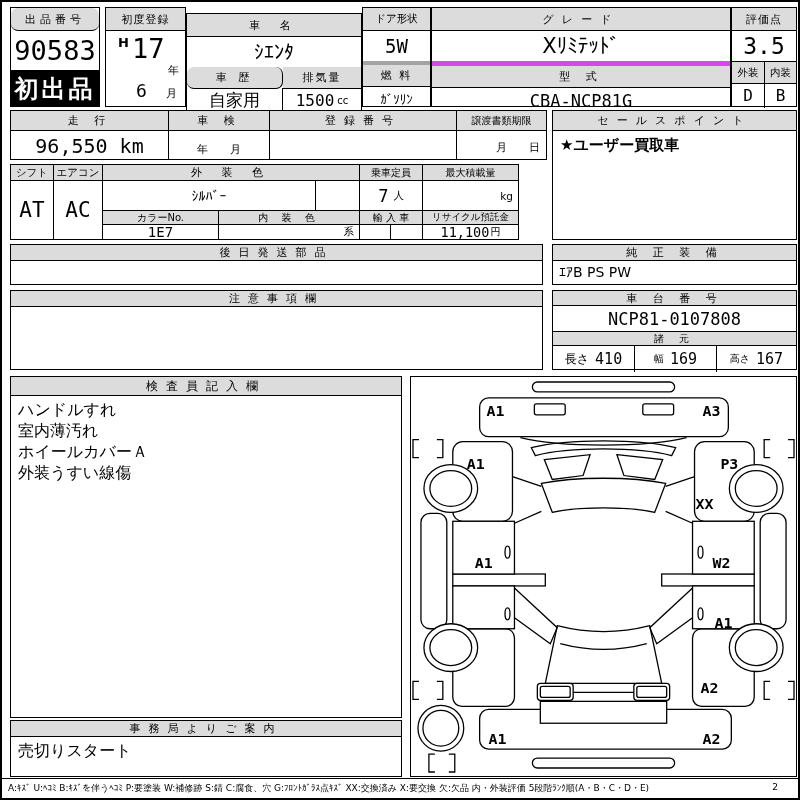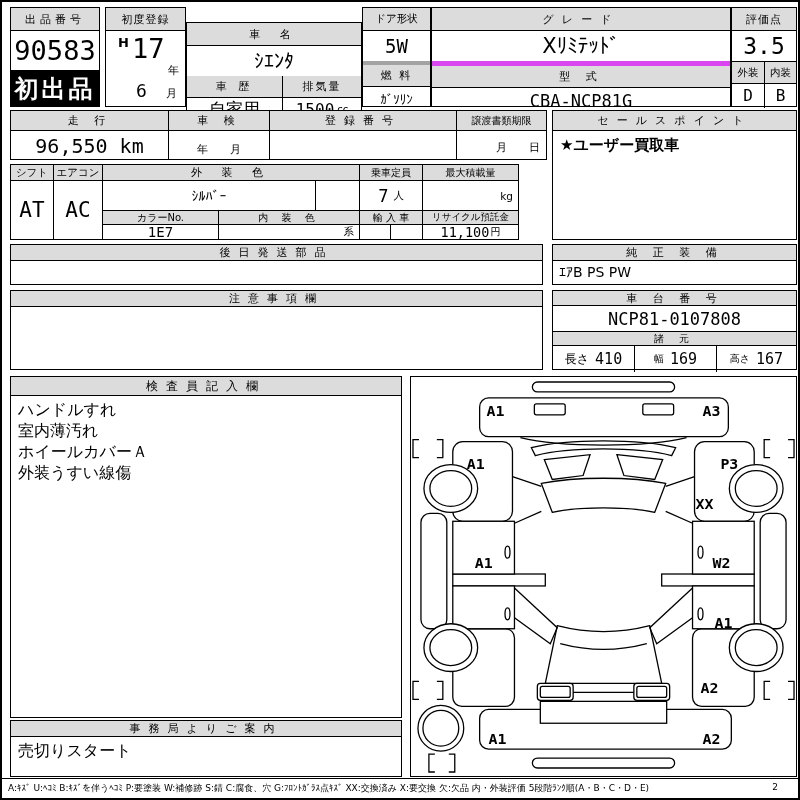--- a/index.html
+++ b/index.html
@@ -7,21 +7,21 @@
          font-family:"DejaVu Sans","Liberation Sans",sans-serif;color:#000;
          border:2px solid #000;box-sizing:border-box;overflow:hidden;}
   .b{position:absolute;border:1px solid #000;background:#fff;box-sizing:border-box;}
   .cell{position:absolute;box-sizing:border-box;}
   .hdr{background:#dcdcdc;border-bottom:1px solid #000;display:flex;align-items:center;justify-content:center;
        font-size:11px;white-space:nowrap;overflow:hidden;}
   .val{display:flex;align-items:center;justify-content:center;white-space:nowrap;}
   .mono{font-family:"DejaVu Sans Mono","Liberation Mono",monospace;}
   .br{border-right:1px solid #000;}
   .bb{border-bottom:1px solid #000;}
-  .ls2{letter-spacing:2px;}.ls4{letter-spacing:4px;}.ls6{letter-spacing:6px;}.ls8{letter-spacing:8px;}
+  .ls2{letter-spacing:2px;}.ls4{letter-spacing:4px;border-radius:7px;}.ls6{letter-spacing:6px;}.ls8{letter-spacing:8px;}
   .badge{background:#000;color:#fff;font-weight:bold;}
   svg text{font-family:"DejaVu Sans Mono","Liberation Mono",monospace;font-weight:bold;font-size:15px;fill:#000;}
   .legend{position:absolute;left:6px;top:780px;width:788px;display:flex;justify-content:space-between;
           font-size:9px;white-space:nowrap;overflow:hidden;}
   .sepline{position:absolute;left:0;top:776px;width:800px;height:0;border-top:1.5px solid #000;}
   .notebox{font-size:16px;line-height:21px;padding:3px 7px;}
 </style>
 </head>
 <body>
 
@@ -39,21 +39,21 @@
       <span style="position:absolute;left:12px;top:4px;font-size:13px;font-weight:bold;">H</span>
       <span class="mono" style="position:absolute;left:26px;top:2px;font-size:27px;">17</span>
       <span style="position:absolute;right:6px;bottom:0px;font-size:11px;">年</span>
     </div>
     <div style="position:relative;height:30px;">
       <span class="mono" style="position:absolute;left:30px;top:2px;font-size:18px;">6</span>
       <span style="position:absolute;right:8px;top:8px;font-size:11px;">月</span>
     </div>
   </div>
 
-  <div class="b" style="left:184px;top:20px;width:176px;height:100px;">
+  <div class="b" style="left:184px;top:11px;width:176px;height:100px;">
     <div class="hdr ls8" style="height:22px;">車 名</div>
     <div class="val" style="height:30px;font-size:20px;">ｼｴﾝﾀ</div>
     <div style="display:flex;height:21px;">
       <div class="hdr br ls4" style="width:95px;height:21px;">車 歴</div>
       <div class="hdr" style="flex:1;height:21px;letter-spacing:2px;">排気量</div>
     </div>
     <div style="display:flex;height:25px;">
       <div class="val br" style="width:95px;font-size:17px;">自家用</div>
       <div class="val" style="flex:1;gap:3px;">
         <span class="mono" style="font-size:16px;">1500</span>

